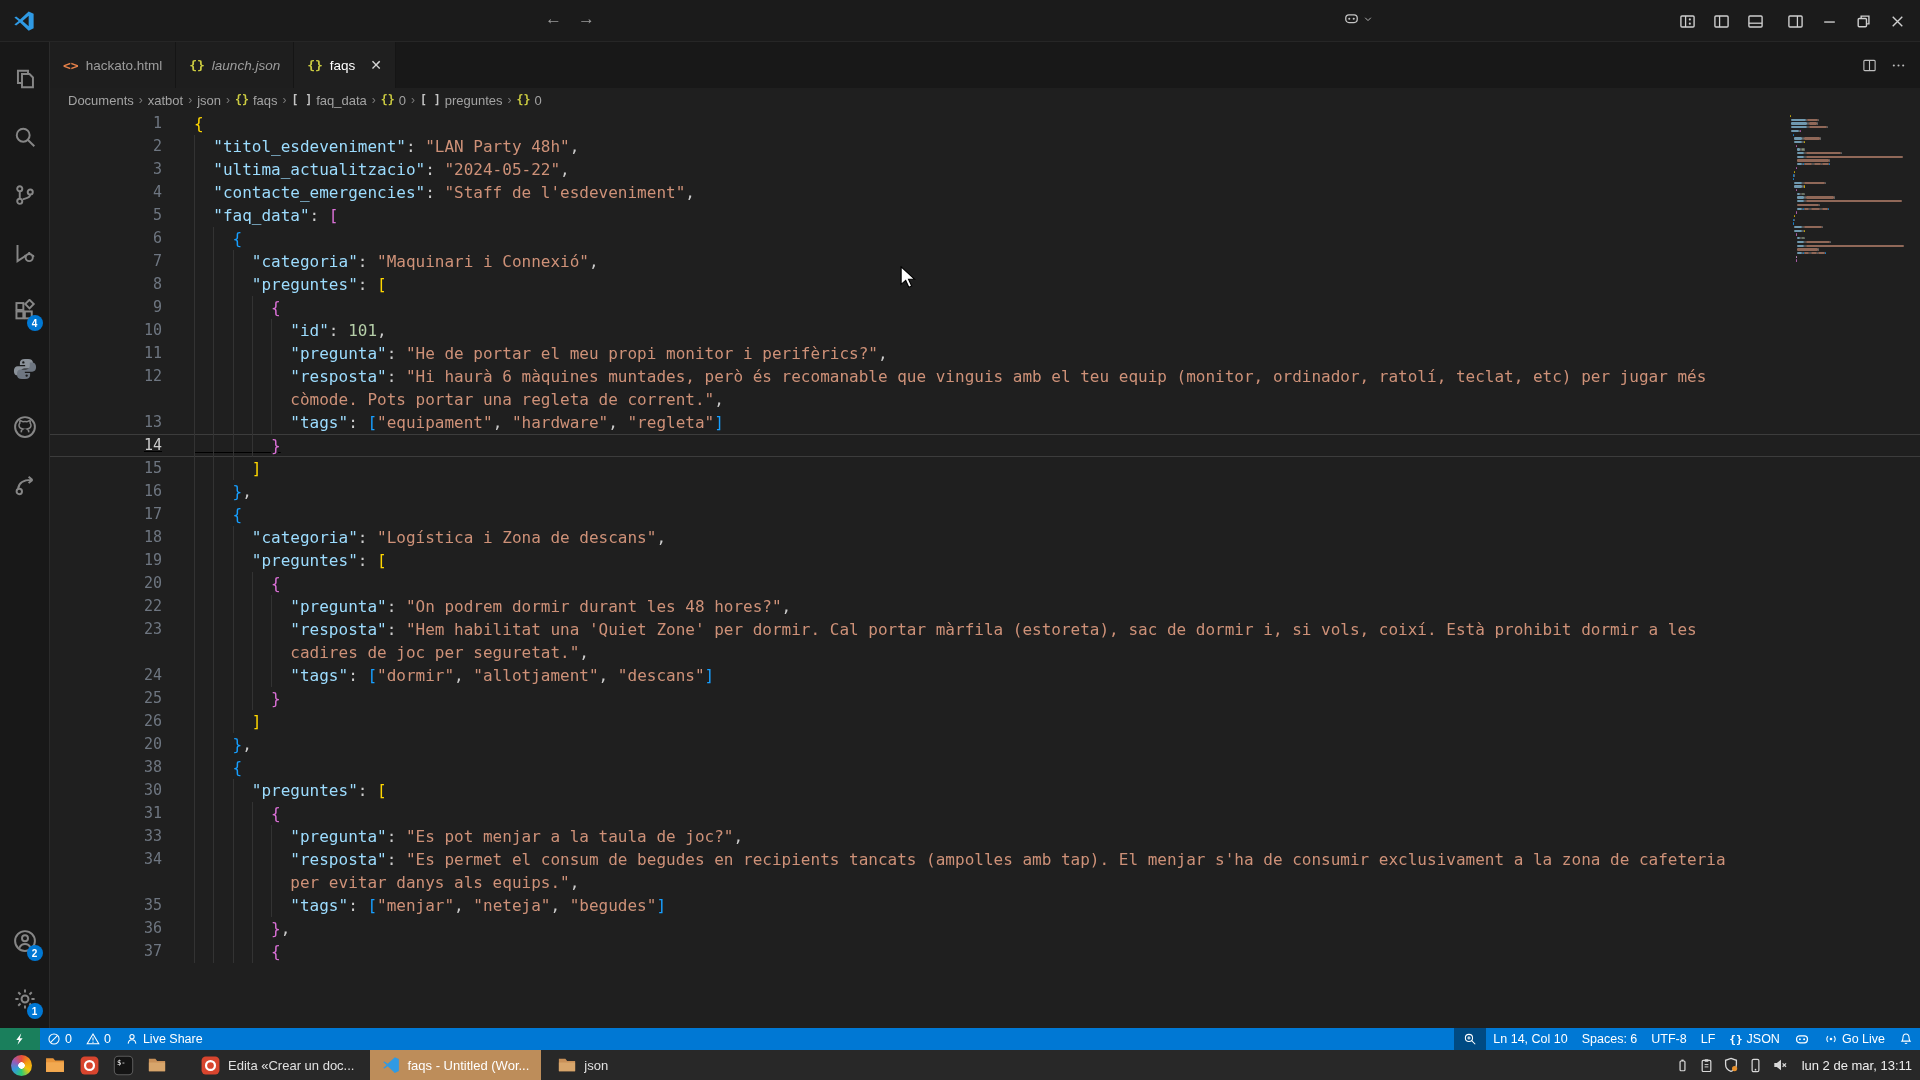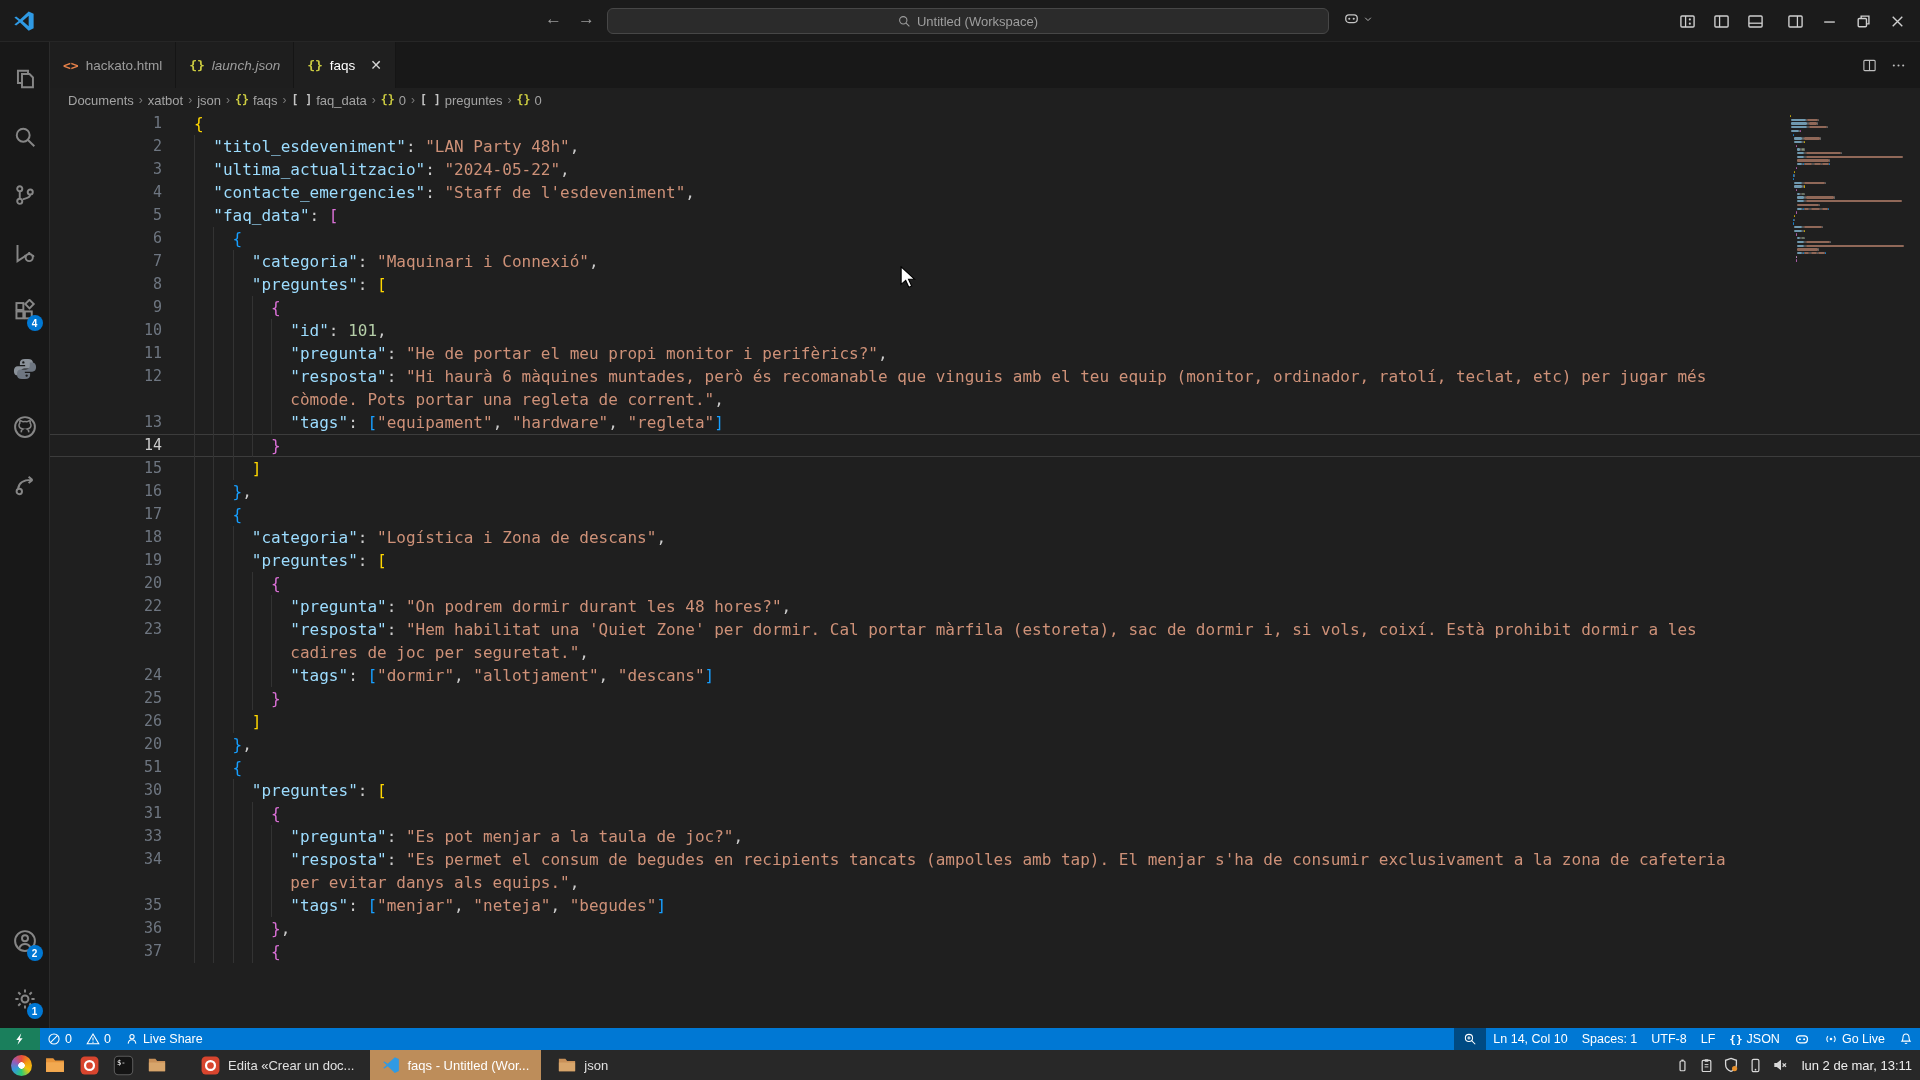--- a/index.html
+++ b/index.html
@@ -52,21 +52,21 @@
   .bc-sep { margin:0 5px; color:#7a7a7a; font-size:12px; }
   .bc-icon { font-family:"DejaVu Sans Mono",monospace; font-size:11.5px; font-weight:bold; }
   .bc-icon.obj { color:#cbcb41; } .bc-icon.arr { color:#c5c5c5; }
 
   
   .editor { position:relative; flex:1; background:#1f1f1f; overflow:hidden; }
   .row { display:flex; height:23px; line-height:23px; font-family:"DejaVu Sans Mono",monospace;
     font-size:16px; white-space:pre; }
   .row .ln { flex:0 0 144px; text-align:right; padding-right:32px; color:#6e7681; font-size:15px; }
   .row .code { position:relative; flex:1; }
-  .row.cur { box-shadow:inset 0 1px 0 #3c3c3c, inset 0 -1px 0 #3c3c3c; }
+  .row.cur { box-shadow:inset 0 1px 0 #3c3c3c, inset 0 -1px 0 #3c3c3c;text-decoration:underline; }
   .row.cur .ln { color:#cccccc; }
   .guide { position:absolute; top:0; bottom:0; width:1px; background:#333333; }
   .k{color:#9cdcfe} .s{color:#ce9178} .n{color:#b5cea8} .p{color:#cccccc}
   .b1{color:#ffd700} .b2{color:#da70d6} .b3{color:#179fff}
 
   .minimap { position:absolute; top:3px; right:8px; width:122px; height:916px; }
   .mline { position:absolute; left:0; width:122px; height:2.4px; }
   .mline i { position:absolute; top:0; height:2.4px; border-radius:1px; }
   .mm-k{background:rgba(156,220,254,.65)} .mm-s{background:rgba(206,145,120,.65)}
   .mm-p{background:rgba(204,204,204,.4)} .mm-n{background:rgba(181,206,168,.65)}
@@ -101,27 +101,20 @@
 
 <div id="app">
 
   <div class="titlebar">
     <svg class="vscode-logo" viewBox="0 0 16 16">
       <path d="M11.4 1 5.1 6.9 2.3 4.8 1 5.4l3.1 2.6L1 10.6l1.3.6 2.8-2.1 6.3 5.9 3.6-1.7V2.7Zm0 3.2v7.6L7 8Z" fill="#2f9ae4"></path>
     </svg>
     <div class="nav-arrows">
       <span>←</span>
       <span>→</span>
-    </div>
-    <div class="cmd-center">
-      <svg width="13" height="13" viewBox="0 0 16 16">
-        <circle cx="6.5" cy="6.5" r="4.5" fill="none" stroke="#9e9e9e" stroke-width="1.3"></circle>
-        <path d="M10 10l4 4" stroke="#9e9e9e" stroke-width="1.3"></path>
-      </svg>
-      <span>Untitled (Workspace)</span>
     </div>
     <div class="copilot-box">
       <svg width="17" height="17" viewBox="0 0 16 16">
         <rect x="2.6" y="4.6" width="10.8" height="7.2" rx="3" fill="none" stroke="#c5c5c5" stroke-width="1.2"></rect>
         <circle cx="5.9" cy="8.2" r="1" fill="#c5c5c5"></circle>
           <circle cx="10.1" cy="8.2" r="1" fill="#c5c5c5"></circle>
       </svg>
       <svg width="10" height="10" viewBox="0 0 16 16">
         <path d="M3.5 6l4.5 4.5L12.5 6" fill="none" stroke="#c5c5c5" stroke-width="1.4"></path>
       </svg>
@@ -342,21 +335,21 @@
             <div class="row"><div class="ln">18</div><div class="code"><i class="guide" style="left: 0ch;"></i><i class="guide" style="left: 2ch;"></i><i class="guide" style="left: 4ch;"></i><span class="k">      "categoria"</span><span class="p">: </span><span class="s">"Logística i Zona de descans"</span><span class="p">,</span></div></div>
             <div class="row"><div class="ln">19</div><div class="code"><i class="guide" style="left: 0ch;"></i><i class="guide" style="left: 2ch;"></i><i class="guide" style="left: 4ch;"></i><span class="k">      "preguntes"</span><span class="p">: </span><span class="b1">[</span></div></div>
             <div class="row"><div class="ln">20</div><div class="code"><i class="guide" style="left: 0ch;"></i><i class="guide" style="left: 2ch;"></i><i class="guide" style="left: 4ch;"></i><i class="guide" style="left: 6ch;"></i><span class="b2">        {</span></div></div>
             <div class="row"><div class="ln">22</div><div class="code"><i class="guide" style="left: 0ch;"></i><i class="guide" style="left: 2ch;"></i><i class="guide" style="left: 4ch;"></i><i class="guide" style="left: 6ch;"></i><i class="guide" style="left: 8ch;"></i><span class="k">          "pregunta"</span><span class="p">: </span><span class="s">"On podrem dormir durant les 48 hores?"</span><span class="p">,</span></div></div>
             <div class="row"><div class="ln">23</div><div class="code"><i class="guide" style="left: 0ch;"></i><i class="guide" style="left: 2ch;"></i><i class="guide" style="left: 4ch;"></i><i class="guide" style="left: 6ch;"></i><i class="guide" style="left: 8ch;"></i><span class="k">          "resposta"</span><span class="p">: </span><span class="s">"Hem habilitat una 'Quiet Zone' per dormir. Cal portar màrfila (estoreta), sac de dormir i, si vols, coixí. Està prohibit dormir a les</span></div></div>
             <div class="row"><div class="ln"></div><div class="code"><i class="guide" style="left: 0ch;"></i><i class="guide" style="left: 2ch;"></i><i class="guide" style="left: 4ch;"></i><i class="guide" style="left: 6ch;"></i><i class="guide" style="left: 8ch;"></i><span class="s">          cadires de joc per seguretat."</span><span class="p">,</span></div></div>
             <div class="row"><div class="ln">24</div><div class="code"><i class="guide" style="left: 0ch;"></i><i class="guide" style="left: 2ch;"></i><i class="guide" style="left: 4ch;"></i><i class="guide" style="left: 6ch;"></i><i class="guide" style="left: 8ch;"></i><span class="k">          "tags"</span><span class="p">: </span><span class="b3">[</span><span class="s">"dormir"</span><span class="p">, </span><span class="s">"allotjament"</span><span class="p">, </span><span class="s">"descans"</span><span class="b3">]</span></div></div>
             <div class="row"><div class="ln">25</div><div class="code"><i class="guide" style="left: 0ch;"></i><i class="guide" style="left: 2ch;"></i><i class="guide" style="left: 4ch;"></i><i class="guide" style="left: 6ch;"></i><span class="b2">        }</span></div></div>
             <div class="row"><div class="ln">26</div><div class="code"><i class="guide" style="left: 0ch;"></i><i class="guide" style="left: 2ch;"></i><i class="guide" style="left: 4ch;"></i><span class="b1">      ]</span></div></div>
             <div class="row"><div class="ln">20</div><div class="code"><i class="guide" style="left: 0ch;"></i><i class="guide" style="left: 2ch;"></i><span class="b3">    }</span><span class="p">,</span></div></div>
-            <div class="row"><div class="ln">51</div><div class="code"><i class="guide" style="left: 0ch;"></i><i class="guide" style="left: 2ch;"></i><span class="b3">    {</span></div></div>
+            <div class="row"><div class="ln">38</div><div class="code"><i class="guide" style="left: 0ch;"></i><i class="guide" style="left: 2ch;"></i><span class="b3">    {</span></div></div>
             <div class="row"><div class="ln">30</div><div class="code"><i class="guide" style="left: 0ch;"></i><i class="guide" style="left: 2ch;"></i><i class="guide" style="left: 4ch;"></i><span class="k">      "preguntes"</span><span class="p">: </span><span class="b1">[</span></div></div>
             <div class="row"><div class="ln">31</div><div class="code"><i class="guide" style="left: 0ch;"></i><i class="guide" style="left: 2ch;"></i><i class="guide" style="left: 4ch;"></i><i class="guide" style="left: 6ch;"></i><span class="b2">        {</span></div></div>
             <div class="row"><div class="ln">33</div><div class="code"><i class="guide" style="left: 0ch;"></i><i class="guide" style="left: 2ch;"></i><i class="guide" style="left: 4ch;"></i><i class="guide" style="left: 6ch;"></i><i class="guide" style="left: 8ch;"></i><span class="k">          "pregunta"</span><span class="p">: </span><span class="s">"Es pot menjar a la taula de joc?"</span><span class="p">,</span></div></div>
             <div class="row"><div class="ln">34</div><div class="code"><i class="guide" style="left: 0ch;"></i><i class="guide" style="left: 2ch;"></i><i class="guide" style="left: 4ch;"></i><i class="guide" style="left: 6ch;"></i><i class="guide" style="left: 8ch;"></i><span class="k">          "resposta"</span><span class="p">: </span><span class="s">"Es permet el consum de begudes en recipients tancats (ampolles amb tap). El menjar s'ha de consumir exclusivament a la zona de cafeteria</span></div></div>
             <div class="row"><div class="ln"></div><div class="code"><i class="guide" style="left: 0ch;"></i><i class="guide" style="left: 2ch;"></i><i class="guide" style="left: 4ch;"></i><i class="guide" style="left: 6ch;"></i><i class="guide" style="left: 8ch;"></i><span class="s">          per evitar danys als equips."</span><span class="p">,</span></div></div>
             <div class="row"><div class="ln">35</div><div class="code"><i class="guide" style="left: 0ch;"></i><i class="guide" style="left: 2ch;"></i><i class="guide" style="left: 4ch;"></i><i class="guide" style="left: 6ch;"></i><i class="guide" style="left: 8ch;"></i><span class="k">          "tags"</span><span class="p">: </span><span class="b3">[</span><span class="s">"menjar"</span><span class="p">, </span><span class="s">"neteja"</span><span class="p">, </span><span class="s">"begudes"</span><span class="b3">]</span></div></div>
             <div class="row"><div class="ln">36</div><div class="code"><i class="guide" style="left: 0ch;"></i><i class="guide" style="left: 2ch;"></i><i class="guide" style="left: 4ch;"></i><i class="guide" style="left: 6ch;"></i><span class="b2">        }</span><span class="p">,</span></div></div>
             <div class="row"><div class="ln">37</div><div class="code"><i class="guide" style="left: 0ch;"></i><i class="guide" style="left: 2ch;"></i><i class="guide" style="left: 4ch;"></i><i class="guide" style="left: 6ch;"></i><span class="b2">        {</span></div></div>
           </div>
         <div class="minimap">
@@ -602,21 +595,21 @@
         <div class="sb-item sb-zoombox">
           <svg width="14" height="14" viewBox="0 0 16 16">
             <circle cx="6.8" cy="6.8" r="4.1" fill="none" stroke="#fff" stroke-width="1.2"></circle>
             <path d="M9.9 9.9 14 14M4.9 6.8h3.8M6.8 4.9v3.8" stroke="#fff" stroke-width="1.2"></path>
           </svg>
         </div>
         <div class="sb-item">
           <span>Ln 14, Col 10</span>
         </div>
         <div class="sb-item">
-          <span>Spaces: 1</span>
+          <span>Spaces: 6</span>
         </div>
         <div class="sb-item">
           <span>UTF-8</span>
         </div>
         <div class="sb-item">
           <span>LF</span>
         </div>
         <div class="sb-item">
           <span style="font-family:'DejaVu Sans Mono',monospace;font-size:11px;font-weight:bold;">{}</span>
           <span>JSON</span>

